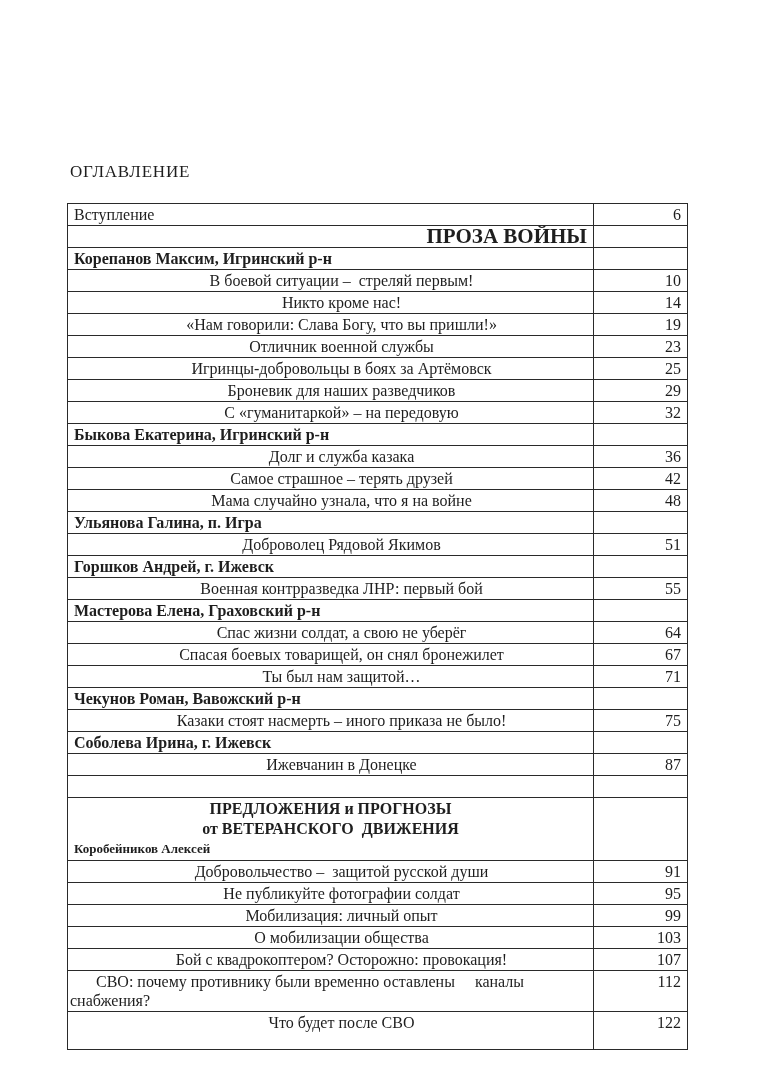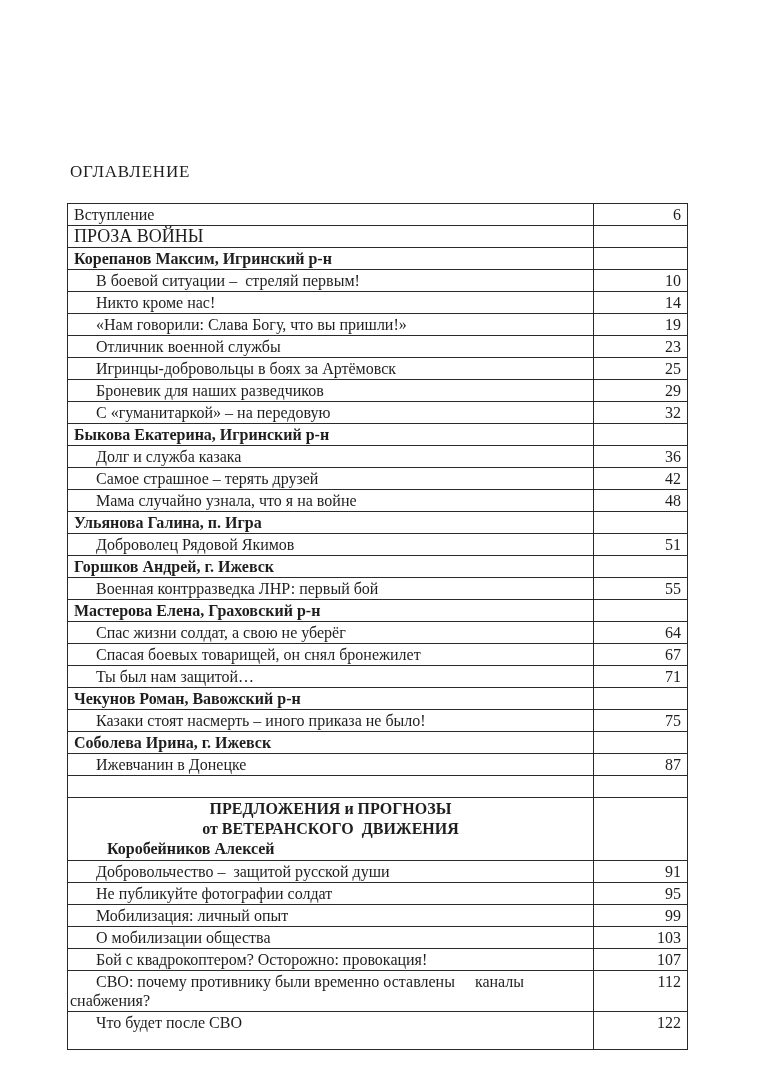--- a/index.html
+++ b/index.html
@@ -34,32 +34,32 @@
   col.col-page  { width: 94px; }
   .toc td {
     border: 1px solid #2a2a2a;
     font-size: 16px;
     line-height: 19px;
     padding: 1px 6px;
     vertical-align: middle;
     overflow: hidden;
   }
   td.cell-title { white-space: pre-wrap; }
-  td.cell-title.indent { padding-left: 28px; }
+  td.cell-title.indent { padding-left: 28px; text-align: center; }
   td.cell-page { text-align: right; padding-right: 6px; }
   tr.row-author td.cell-title { font-weight: 700; }
   tr.row-section td.cell-title {
-    font-weight: 400;
-    text-align: left;
-    font-size: 18px;
+    font-weight: 700;
+    text-align: right;
+    font-size: 21px;
   }
   tr.row-spacer td { height: 22px; }
   tr.row-group td.cell-title { font-weight: 700; }
   .group-line { text-align: center; font-size: 16px; line-height: 20px; }
-  .group-author { text-align: left; font-size: 16px; line-height: 20px; margin-left: 33px; }
+  .group-author { text-align: left; font-size: 13px; line-height: 20px; }
   tr.row-wrap td { vertical-align: top; }
   tr.row-wrap td.cell-title { padding-left: 2px; text-indent: 26px; }
   tr.row-tall td { height: 38px; vertical-align: top; }
 </style>
 </head>
 <body>
 
 <div class="page">
   <h1 class="doc-title">ОГЛАВЛЕНИЕ</h1>
   <table class="toc">

